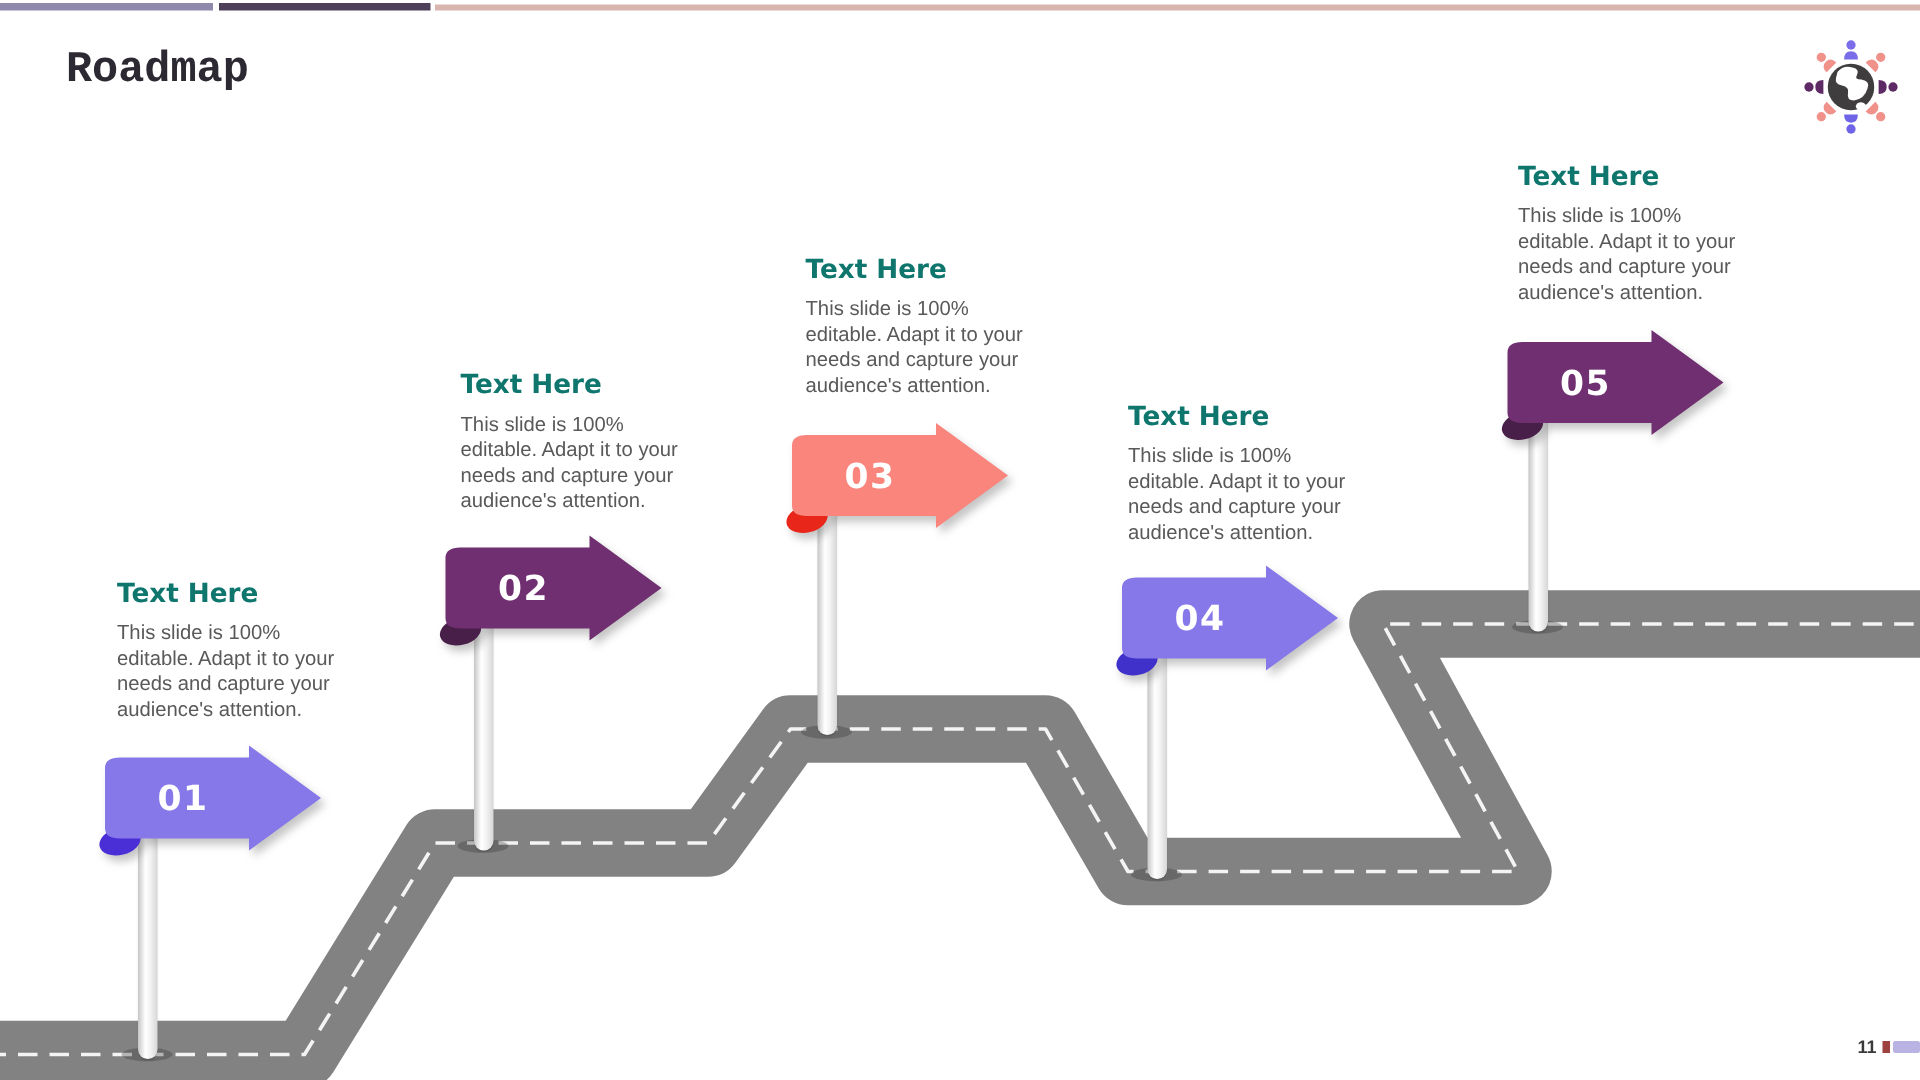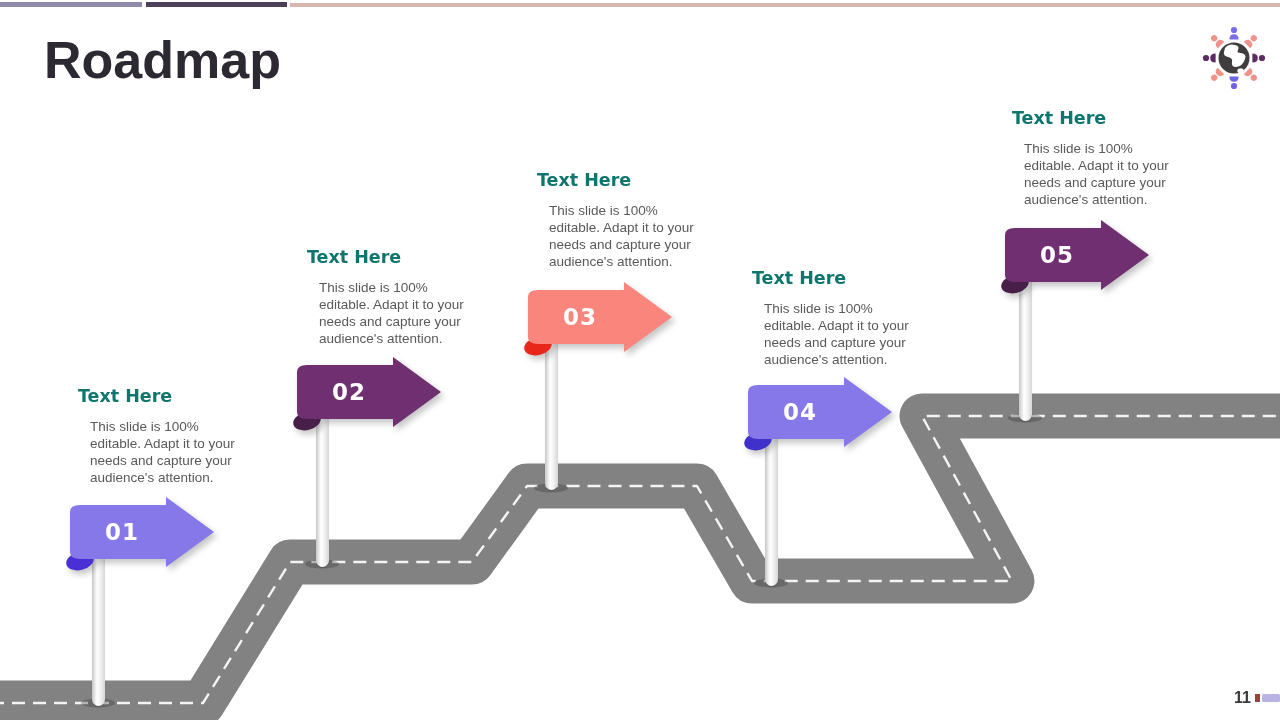--- a/index.html
+++ b/index.html
@@ -5,22 +5,22 @@
   html,body{margin:0;padding:0;}
   body{
     width:1280px;height:720px;position:relative;overflow:hidden;
     background:#ffffff;font-family:"Liberation Sans",sans-serif;
   }
   
   .top-bars{position:absolute;left:0;top:0;width:1280px;height:8px;}
   
   .slide-title{
     position:absolute;left:44px;top:30px;
-    font-family:Liberation Sans, sans-serif;font-weight:bold;
-    font-size:52px;color:#2d2933;letter-spacing:0px;
+    font-family:Liberation Mono, monospace;font-weight:bold;
+    font-size:29px;color:#2d2933;letter-spacing:0px;
   }
   
   .logo{position:absolute;left:1202px;top:26px;width:64px;height:64px;}
   
   .road-svg{position:absolute;left:0;top:0;width:1280px;height:720px;z-index:1;}
   
   .pole{
     position:absolute;width:13px;z-index:2;border-radius:7px;
     background:linear-gradient(to right,#c6c6c6,#ffffff 38%,#f4f4f4 62%,#d6d6d6);
     box-shadow:0 1px 1px rgba(0,0,0,0.15);
@@ -47,27 +47,27 @@
   .tb-1{left:78px;top:386px;}
   .tb-2{left:307px;top:247px;}
   .tb-3{left:537px;top:170px;}
   .tb-4{left:752px;top:268px;}
   .tb-5{left:1012px;top:108px;}
   .text-block h3{
     margin:0 0 7px 0;font-family:"DejaVu Sans",sans-serif;
     font-size:17.5px;font-weight:bold;color:#0f766e;
   }
   .text-block p{
-    margin:12px;font-size:13.5px;line-height:1.26;color:#595959;width:160px;
+    margin:0;font-size:13.5px;line-height:1.26;color:#595959;width:160px;
   }
   
   .footer{position:absolute;right:0;top:689px;height:18px;z-index:5;
           display:flex;align-items:center;}
   .page-number{
-    font-size:16px;font-weight:bold;color:#3a3a3a;margin-right:3px;
+    font-size:12px;font-weight:bold;color:#3a3a3a;margin-right:3px;
   }
   .footer-accent{display:block;}
 </style>
 </head>
 <body>
 
 <svg class="top-bars">
   <rect x="0" y="2" width="142" height="5" fill="#8f8aac"></rect>
   <rect x="146" y="2" width="141" height="5" fill="#4e4059"></rect>
   <rect x="290" y="3" width="990" height="4" fill="#d9b5b0"></rect>

